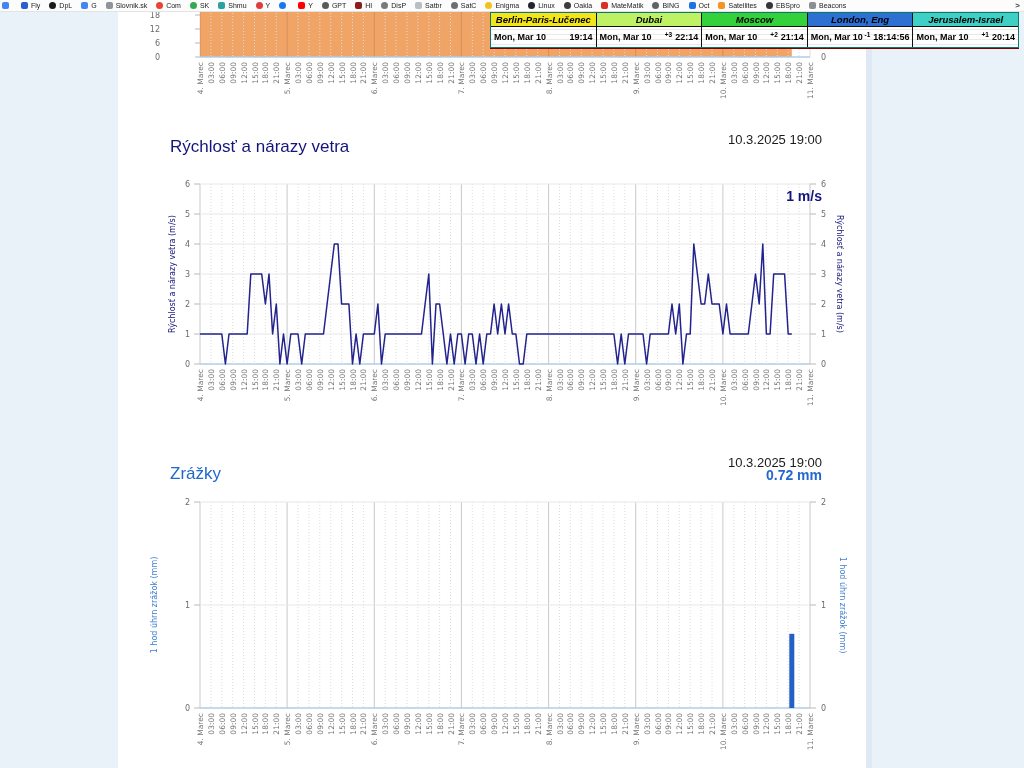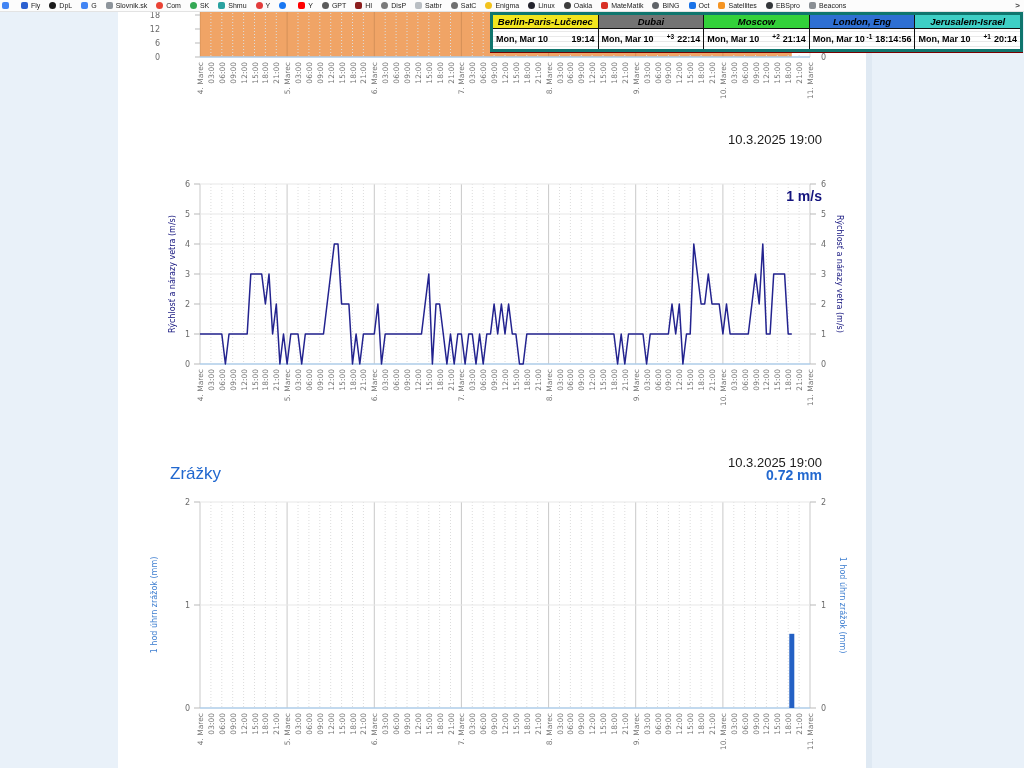--- a/index.html
+++ b/index.html
@@ -32,21 +32,21 @@
   .chart-title.navy{color:#14147e;top:17px;}
   .chart-title.blue{color:#2268cf;top:14px;}
   .chart-date{position:absolute;right:44px;font-size:13px;color:#1b1b1b;text-align:right;}
   .chart-value{position:absolute;right:44px;font-size:14px;font-weight:bold;text-align:right;}
   .chart-value.navy{color:#14147e;margin-top:44px;}
   .chart-value.blue{color:#2268cf;}
   .legend{position:absolute;left:0;width:731px;top:297px;text-align:center;font-size:8.5px;color:#1a1a1a;}
   .legend-line{display:inline-block;width:14px;height:2px;background:#23238f;vertical-align:middle;margin-right:5px;}
   
   .clock{position:absolute;left:490px;top:0px;width:527px;height:34px;z-index:30;
-         display:grid;grid-template-columns:repeat(5,1fr);border:3px solid #0f766e;
+         display:grid;grid-template-columns:repeat(5,1fr);border:1px solid #0f766e;
          background:#111;grid-gap:1px;box-shadow:0 1px 0 #7a0000;}
   .clock-cell{display:flex;flex-direction:column;}
   .clock-head{height:13px;display:flex;align-items:center;justify-content:center;
               font-size:9.5px;font-weight:bold;font-style:italic;color:#000;border-bottom:1px solid #111;}
   .clock-body{flex:1;display:flex;align-items:center;padding:0 3px;
               background:repeating-linear-gradient(#ffffff 0 2px,#e9e9e9 2px 3px,#ffffff 3px 5px);
               font-size:9px;font-weight:bold;color:#000;}
   .clock-date{flex:0 0 auto;}
   .clock-off{flex:1;text-align:right;font-size:6.5px;vertical-align:super;position:relative;top:-3px;padding-right:3px;}
   .clock-time{flex:0 0 auto;text-align:right;}
@@ -442,20 +442,21 @@
           <text class="xlab" transform="translate(590.9,249) rotate(-90)" text-anchor="end">10. Marec</text>
           <text class="xlab" transform="translate(601.8,249) rotate(-90)" text-anchor="end">03:00</text>
           <text class="xlab" transform="translate(612.6,249) rotate(-90)" text-anchor="end">06:00</text>
           <text class="xlab" transform="translate(623.5,249) rotate(-90)" text-anchor="end">09:00</text>
           <text class="xlab" transform="translate(634.4,249) rotate(-90)" text-anchor="end">12:00</text>
           <text class="xlab" transform="translate(645.3,249) rotate(-90)" text-anchor="end">15:00</text>
           <text class="xlab" transform="translate(656.2,249) rotate(-90)" text-anchor="end">18:00</text>
           <text class="xlab" transform="translate(667.1,249) rotate(-90)" text-anchor="end">21:00</text>
           <text class="xlab" transform="translate(678.0,249) rotate(-90)" text-anchor="end">11. Marec</text>
         </svg>
+      <div class="chart-title navy">Rýchlosť a nárazy vetra</div>
       <div class="chart-date" style="top:12px">10.3.2025 19:00</div>
       <div class="chart-value navy" style="top:24px">1 m/s</div>
     </div>
 
     <div class="chartblock" id="block-rain">
       <svg id="svg-rain" width="731" height="318">
           <line x1="65.0" y1="52" x2="65.0" y2="258" stroke="#c9c9c9" stroke-width="1"></line>
           <line x1="75.9" y1="52" x2="75.9" y2="258" stroke="#dcdcdc" stroke-width="1" stroke-dasharray="1,2"></line>
           <line x1="86.8" y1="52" x2="86.8" y2="258" stroke="#dcdcdc" stroke-width="1" stroke-dasharray="1,2"></line>
           <line x1="97.7" y1="52" x2="97.7" y2="258" stroke="#dcdcdc" stroke-width="1" stroke-dasharray="1,2"></line>
@@ -596,21 +597,21 @@
     <div class="clock" id="clock">
         <div class="clock-cell">
           <div class="clock-head" style="background:#f2e51e">Berlin-Paris-Lučenec</div>
           <div class="clock-body">
             <span class="clock-date">Mon, Mar 10</span>
             <span class="clock-off"></span>
             <span class="clock-time">19:14</span>
           </div>
         </div>
         <div class="clock-cell">
-          <div class="clock-head" style="background:#737373">Dubai</div>
+          <div class="clock-head" style="background:#bef264">Dubai</div>
           <div class="clock-body">
             <span class="clock-date">Mon, Mar 10</span>
             <span class="clock-off">+3</span>
             <span class="clock-time">22:14</span>
           </div>
         </div>
         <div class="clock-cell">
           <div class="clock-head" style="background:#33d13a">Moscow</div>
           <div class="clock-body">
             <span class="clock-date">Mon, Mar 10</span>

